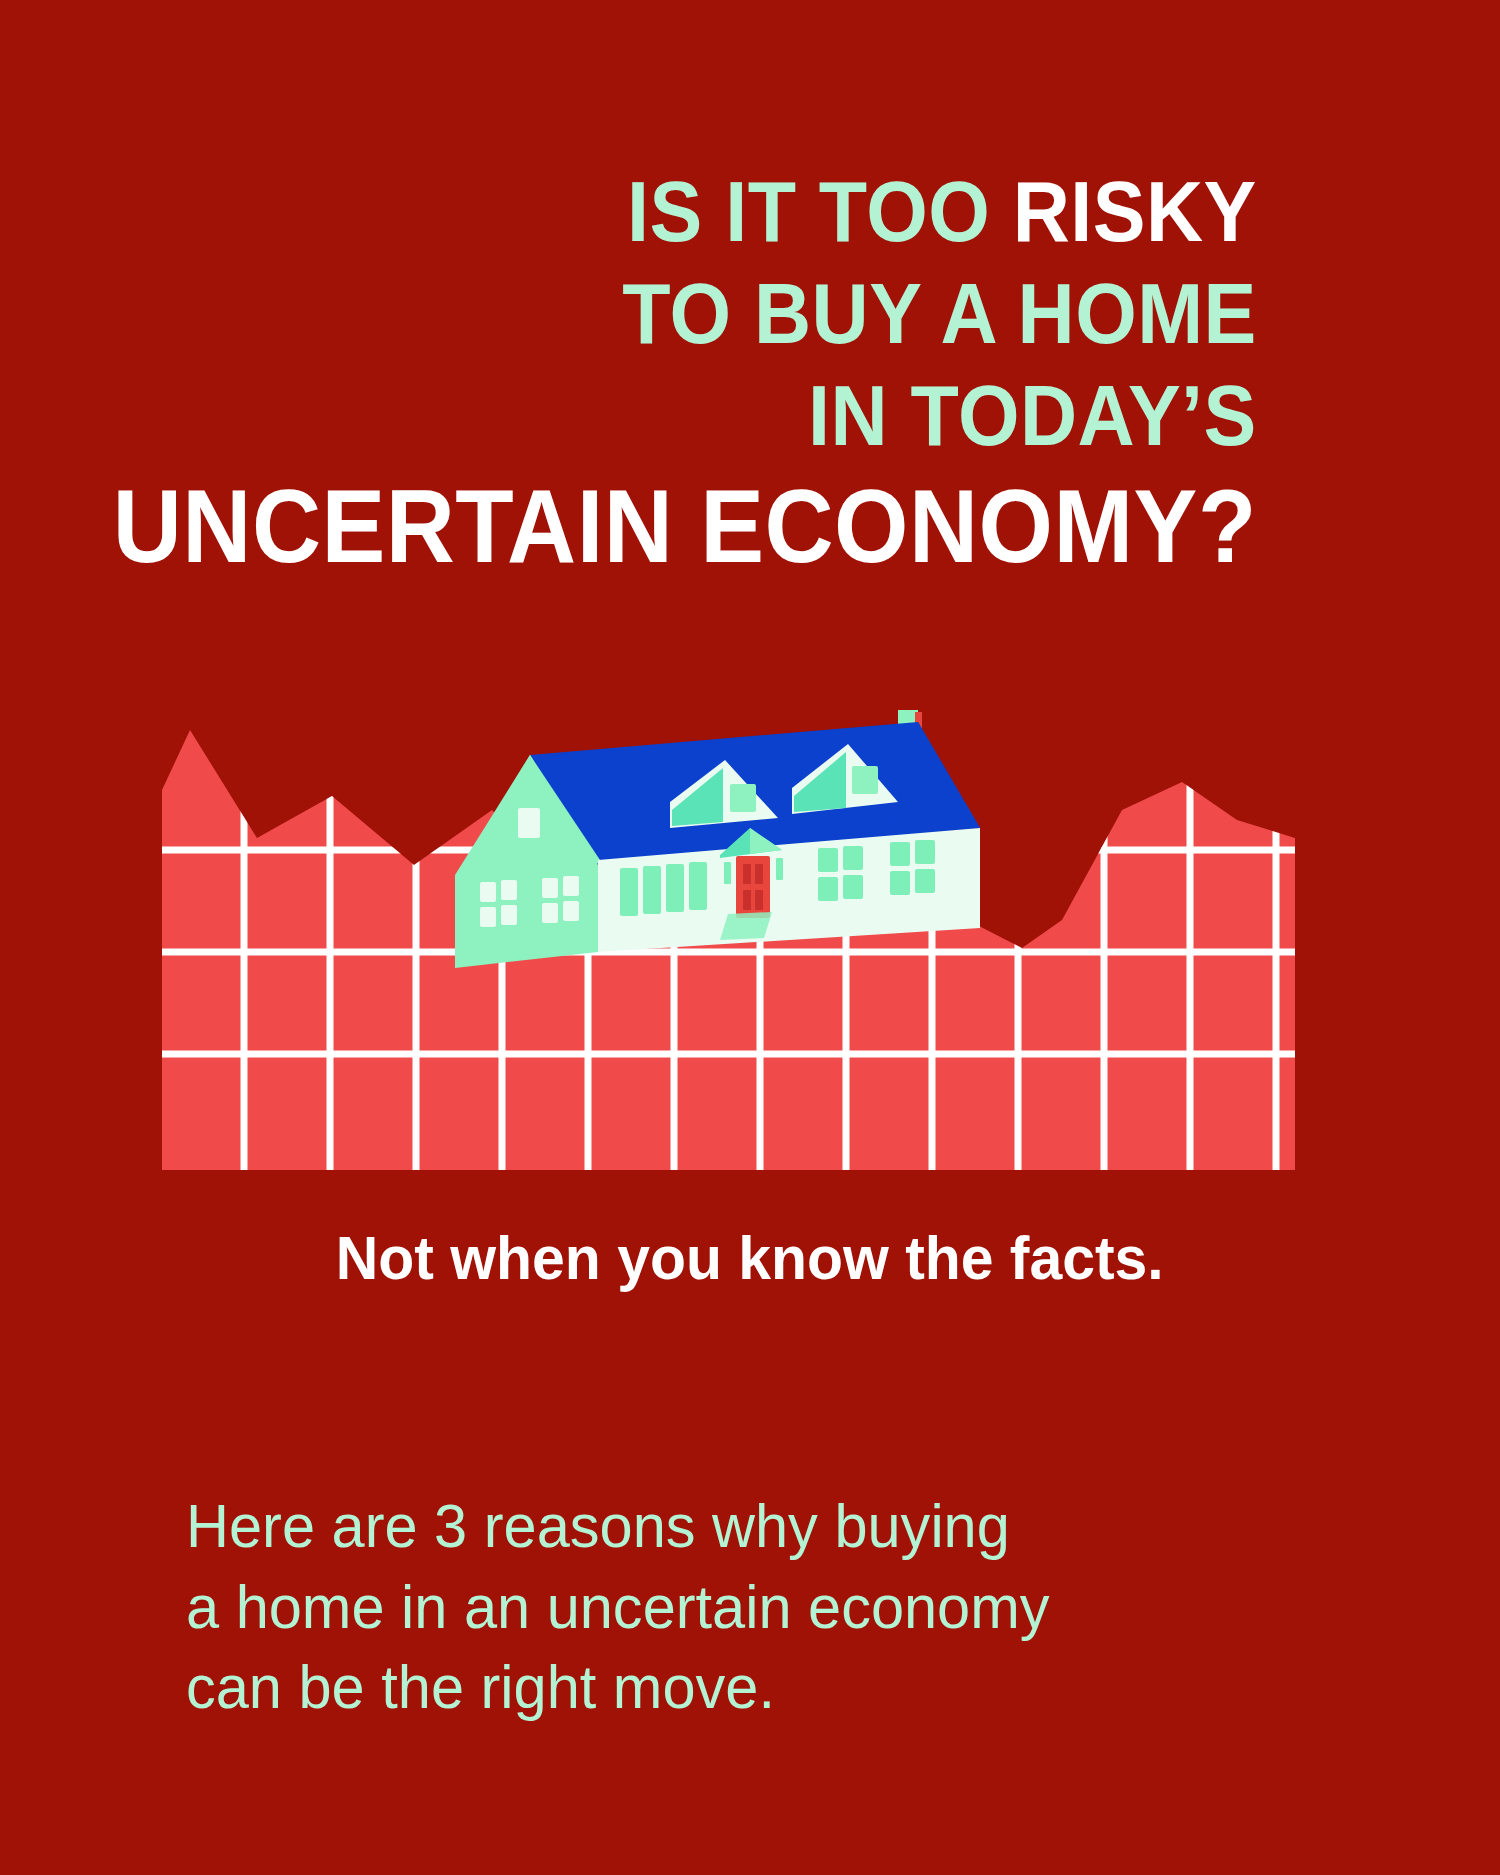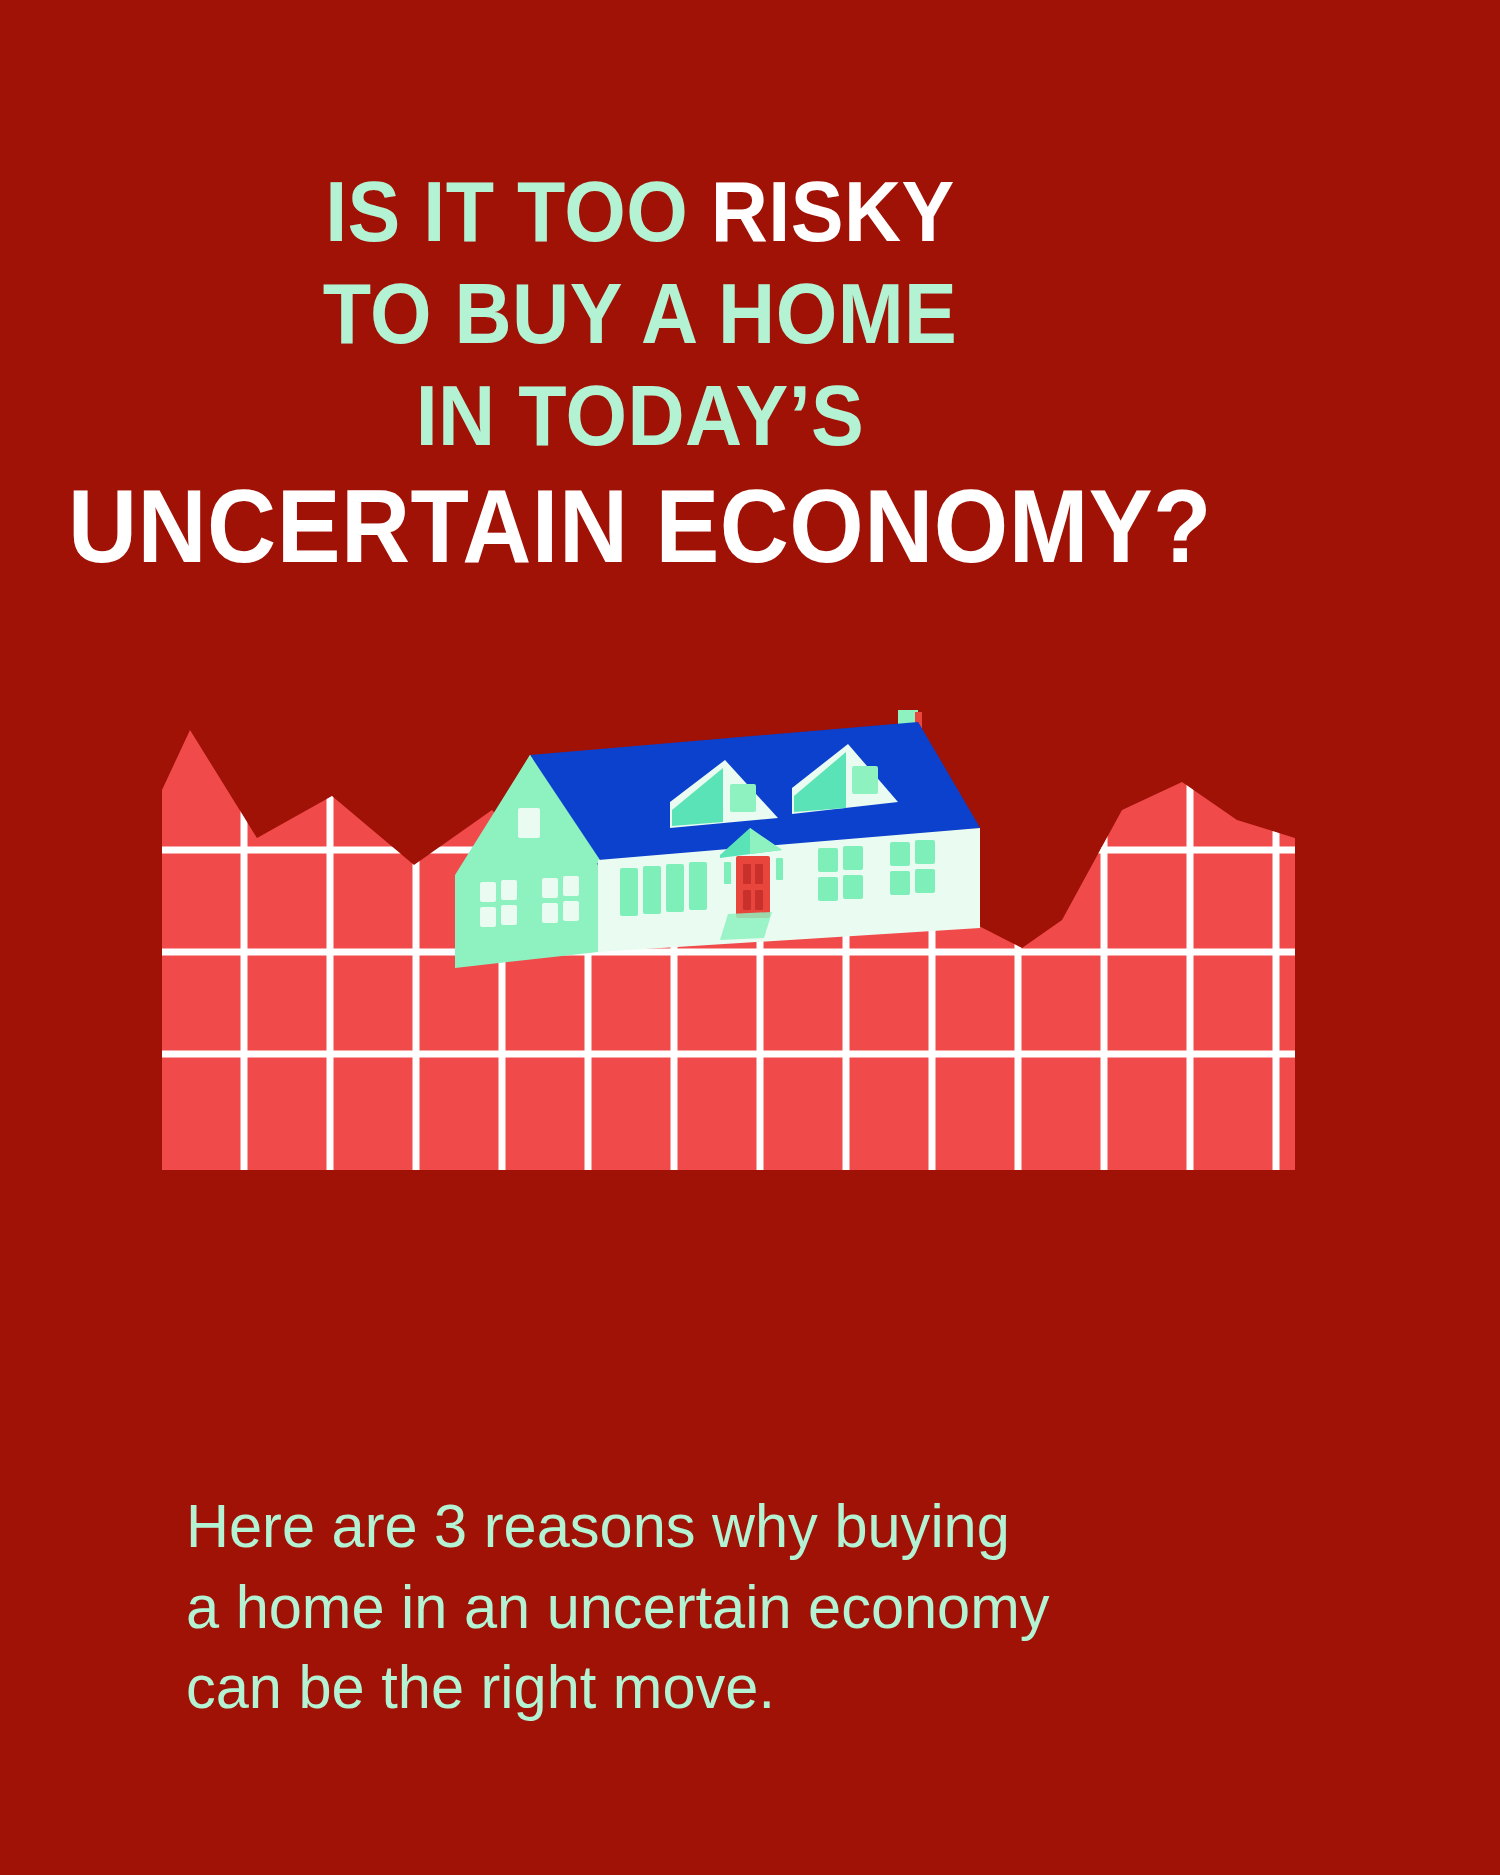--- a/index.html
+++ b/index.html
@@ -20,26 +20,27 @@
     background: #A01106;
     overflow: hidden;
   }
 
   
   .headline {
     position: absolute;
     top: 168px;
     left: 0;
     width: 1280px;
-    text-align: center;
+    text-align: right;
     font-family: "Liberation Sans Narrow", "Liberation Sans", sans-serif;
     font-weight: 700;
     font-stretch: condensed;
     letter-spacing: 0.5px;
     line-height: 1.0;
+    padding-left: 28px;
     -webkit-font-smoothing: antialiased;
   }
   .hl-line {
     display: block;
     white-space: nowrap;
   }
   .hl-1 { font-size: 86px; margin-bottom: 16px; transform: scaleX(0.92); }
   .hl-2 { font-size: 86px; margin-bottom: 16px; transform: scaleX(0.92); }
   .hl-3 { font-size: 86px; margin-bottom: 16px; transform: scaleX(0.92); }
   .hl-4 { font-size: 104px; transform: scaleX(0.92); }
@@ -227,20 +228,23 @@
       </g>
       <g fill="#7FEFBA">
         <rect x="470" y="142" width="20" height="24" rx="2"></rect>
         <rect x="495" y="140" width="20" height="24" rx="2"></rect>
         <rect x="470" y="171" width="20" height="24" rx="2"></rect>
         <rect x="495" y="169" width="20" height="24" rx="2"></rect>
       </g>
     </svg>
   </div>
 
+  <div class="subtitle">
+    <span>Not when you know the facts.</span>
+  </div>
 
   <div class="body-copy">
     <span class="bl">Here are 3 reasons why buying</span>
     <span class="bl">a home in an uncertain economy</span>
     <span class="bl">can be the right move.</span>
   </div>
 
 </div>
 
 </body></html>

